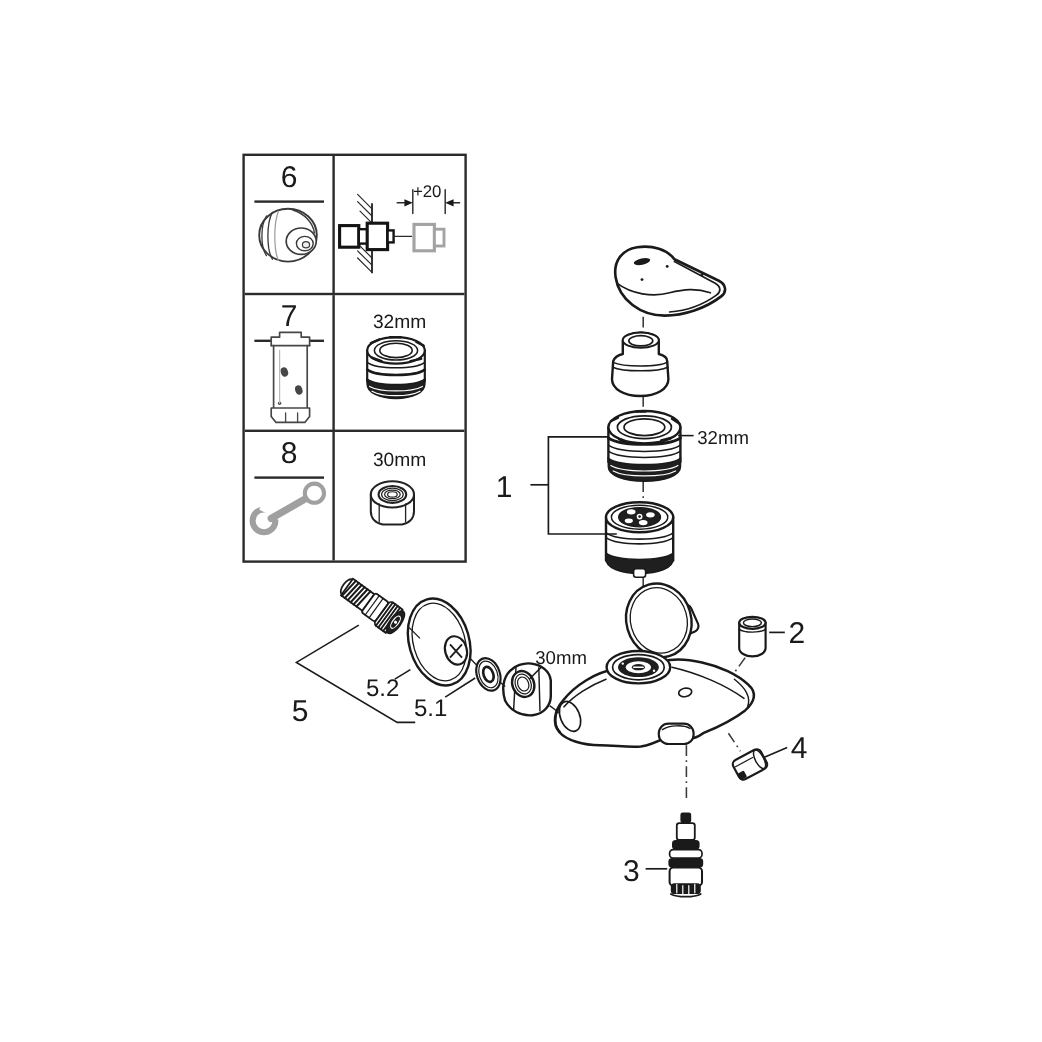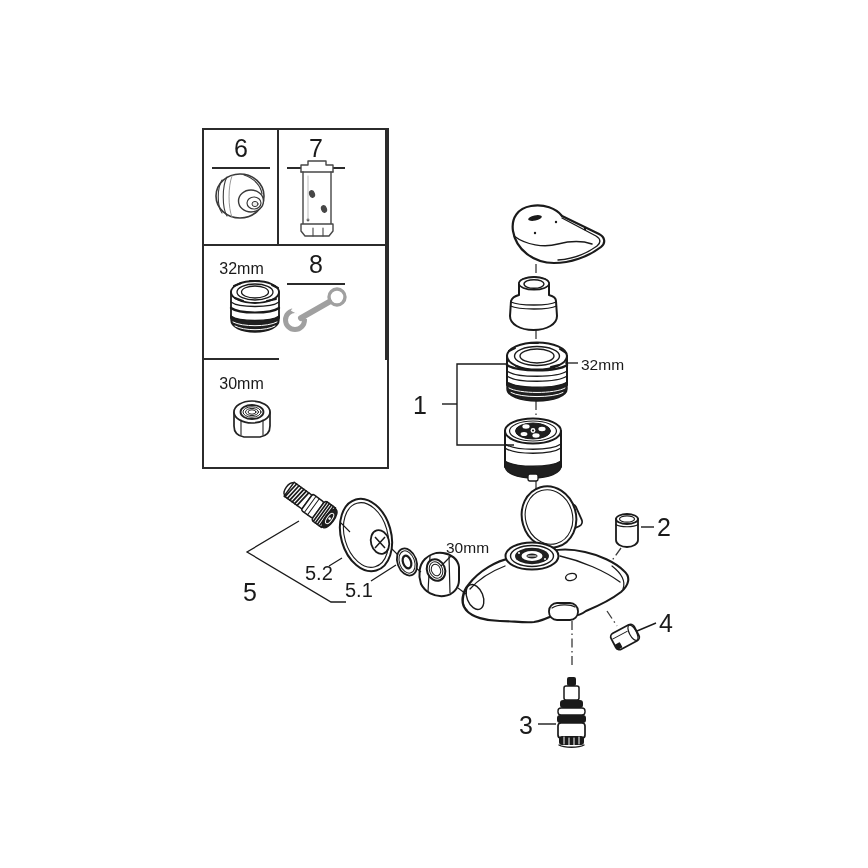--- a/index.html
+++ b/index.html
@@ -38,20 +38,44 @@
           <path d="M 18,50 C 13,58 13,76 18,83" fill="none" stroke-width="1.1"></path>
           <path d="M 23,47 C 18,56 18,78 23,86" fill="none" stroke-width="1.1"></path>
           <path d="M 28,46 C 24,56 24,78 28,87" fill="none" stroke="#9a9a9a" stroke-width="1"></path>
           <path d="M 40,45 C 50,48 57,56 58,64" fill="none" stroke-width="1.2"></path>
           <ellipse cx="47" cy="71" rx="12.5" ry="11" stroke-width="1.4"></ellipse>
           <ellipse cx="50" cy="73" rx="7" ry="6" stroke-width="1.2"></ellipse>
           <ellipse cx="51" cy="74" rx="3" ry="2.6" fill="#eee" stroke-width="1"></ellipse>
         </g>
       </svg>
     </div>
+    <div class="pt-cell rowline">
+      <svg class="pt-icon" width="108" height="114">
+        <g stroke="#2b2b2b" fill="none" stroke-linecap="round">
+          <path d="M 31,40 V 97" stroke-width="1.6"></path>
+          <path d="M 31,44 L 19,32 M 31,50 L 19,38 M 31,56 L 21,46" stroke-width="1"></path>
+          <path d="M 31,85 L 19,73 M 31,91 L 19,79 M 31,97 L 19,85" stroke-width="1"></path>
+          <g fill="#fff" stroke="#141414">
+            <rect x="4" y="58" width="16" height="18" stroke-width="2.6"></rect>
+            <rect x="20" y="61" width="7" height="12" stroke-width="2"></rect>
+            <rect x="27" y="56" width="17" height="22" stroke-width="2.6"></rect>
+            <rect x="44" y="62" width="5" height="10" stroke-width="2"></rect>
+          </g>
+          <path d="M 49,67 H 64" stroke-width="1.2"></path>
+          <g fill="#fff" stroke="#a3a3a3">
+            <rect x="66" y="57" width="17" height="22" stroke-width="2.6"></rect>
+            <rect x="83" y="61" width="8" height="14" stroke-width="2.4"></rect>
+          </g>
+          <path d="M 65,28 V 48 M 92,28 V 48" stroke-width="1.2"></path>
+          <path d="M 52,39 H 58 M 98,39 H 104" stroke-width="1.2"></path>
+          <path d="M 65,39 l -7,-3 v 6 z M 92,39 l 7,-3 v 6 z" fill="#1a1a1a" stroke="none"></path>
+        </g>
+      </svg>
+      <div class="pt-dim dim-row6">+20</div>
+    </div>
 
     <div class="pt-cell col1 rowline">
       <div class="pt-num">7</div>
       <div class="pt-underline"></div>
       <svg class="pt-icon" width="75" height="114">
         <g fill="#fff" stroke="#474747" stroke-width="1.4" stroke-linecap="round" stroke-linejoin="round">
           <path d="M 22,42 V 35 H 29 V 31 H 47 V 35 H 54 V 42"></path>
           <path d="M 22,42 H 54"></path>
           <path d="M 24,42 V 94 M 52,42 V 94"></path>
           <path d="M 22,94 H 54 V 101 L 50,106 H 26 L 22,101 Z"></path>

